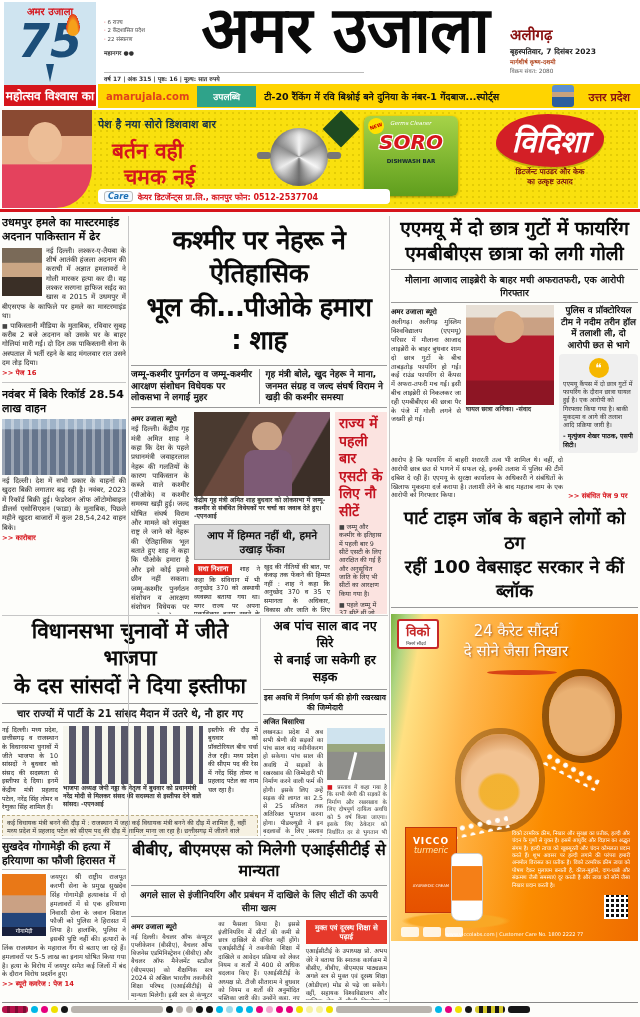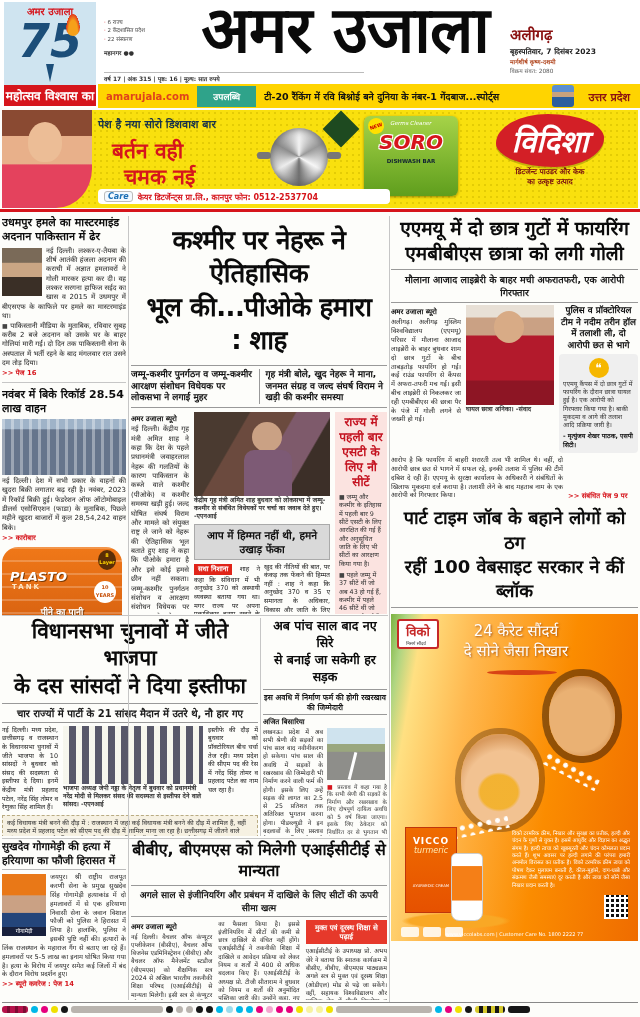--- a/index.html
+++ b/index.html
@@ -92,21 +92,21 @@
   .ms-colB{width:136px;flex:none;}
   .ms-colC{flex:1;}
   .ph-shah{width:136px;height:84px;background:linear-gradient(120deg,#4a3a30 0 30%,#6b4a3e 31% 55%,#7e5a6b 56% 75%,#3c2f28 76%);position:relative;}
   .ph-shah::before{content:"";position:absolute;left:58px;top:10px;width:30px;height:30px;border-radius:50%;background:#caa184;}
   .ph-shah::after{content:"";position:absolute;left:50px;top:38px;width:48px;height:46px;border-radius:10px 10px 0 0;background:#7d5a75;}
   .ms-banner{background:#d9d9d9;border:1px solid #aaa;font-size:10.5px;font-weight:bold;text-align:center;color:#111;padding:3px 2px;margin:4px 0 3px;}
   .ms-minirow{display:flex;gap:4px;}
   .ms-mini{flex:1;}
   .badge-red{display:inline-block;background:#e02418;color:#fff;font-size:6.8px;font-weight:bold;padding:1px 4px;margin:1px 0;}
   .st-box{background:#fbe3e0;padding:3px 4px;margin-bottom:5px;}
-  .st-title{color:#c41320;font-size:12px;font-weight:bold;text-align:center;line-height:1.25;}
+  .st-title{color:#c41320;font-size:14px;font-weight:bold;line-height:1.25;}
   .st-item{font-size:6.4px;line-height:1.3;color:#333;margin-top:3px;}
 
   
   .right-zone{left:391px;top:216px;width:247px;height:396px;overflow:hidden;}
   .amu-h{font-size:19px;font-weight:bold;text-align:center;color:#0b0b0b;line-height:1.3;margin:0;}
   .amu-sub{font-size:9.5px;font-weight:bold;text-align:center;border-top:1px solid #999;border-bottom:1px solid #999;padding:3px 0;margin:4px 0 2px;}
   .amu-grid{display:flex;gap:5px;}
   .amu-c1{width:70px;flex:none;}
   .amu-c2{width:88px;flex:none;}
   .amu-c3{flex:1;}
@@ -253,31 +253,20 @@
       <span class="ph-adnan"></span>
       <span>नई दिल्ली। लश्कर-ए-तैयबा के शीर्ष आतंकी हंजला अदनान की कराची में अज्ञात हमलावरों ने गोली मारकर हत्या कर दी। वह लश्कर सरगना हाफिज सईद का खास व 2015 में उधमपुर में बीएसएफ के काफिले पर हमले का मास्टरमाइंड था।</span>
     </div>
     <div class="body-txt j blt">पाकिस्तानी मीडिया के मुताबिक, रविवार सुबह करीब 2 बजे अदनान को उसके घर के बाहर गोलियां मारी गईं। दो दिन तक पाकिस्तानी सेना के अस्पताल में भर्ती रहने के बाद मंगलवार रात उसने दम तोड़ दिया।</div>
     <div class="more">&gt;&gt; पेज 16</div>
     <div class="lc-div"></div>
     <h3 class="lc-h">नवंबर में बिके रिकॉर्ड 28.54 लाख वाहन</h3>
     <div class="ph-cars"></div>
     <div class="body-txt j">नई दिल्ली। देश में सभी प्रकार के वाहनों की खुदरा बिक्री लगातार बढ़ रही है। नवंबर, 2023 में रिकॉर्ड बिक्री हुई। फेडरेशन ऑफ ऑटोमोबाइल डीलर्स एसोसिएशन (फाडा) के मुताबिक, पिछले महीने खुदरा बाजारों में कुल 28,54,242 वाहन बिके।</div>
     <div class="more">&gt;&gt; कारोबार</div>
-    <div class="plasto">
-      <div class="pl-badge">8 Layer</div>
-      <div class="pl-brand">PLASTO</div>
-      <div class="pl-type">TANK</div>
-      <div class="pl-years">10 YEARS</div>
-      <div class="pl-tag">
-        <div>पीने का पानी</div>
-
-      </div>
-
-    </div>
   </div>
 
   <div class="abs main-zone">
     <h2 class="ms-h">
       <div>कश्मीर पर नेहरू ने ऐतिहासिक</div>
       <div>भूल की...पीओके हमारा : शाह</div>
     </h2>
     <div class="ms-subrow">
       <div class="ms-sub">जम्मू-कश्मीर पुनर्गठन व जम्मू-कश्मीर आरक्षण संशोधन विधेयक पर लोकसभा ने लगाई मुहर</div>
       <div class="ms-sub">गृह मंत्री बोले, खुद नेहरू ने माना, जनमत संग्रह व जल्द संघर्ष विराम ने खड़ी की कश्मीर समस्या</div>

